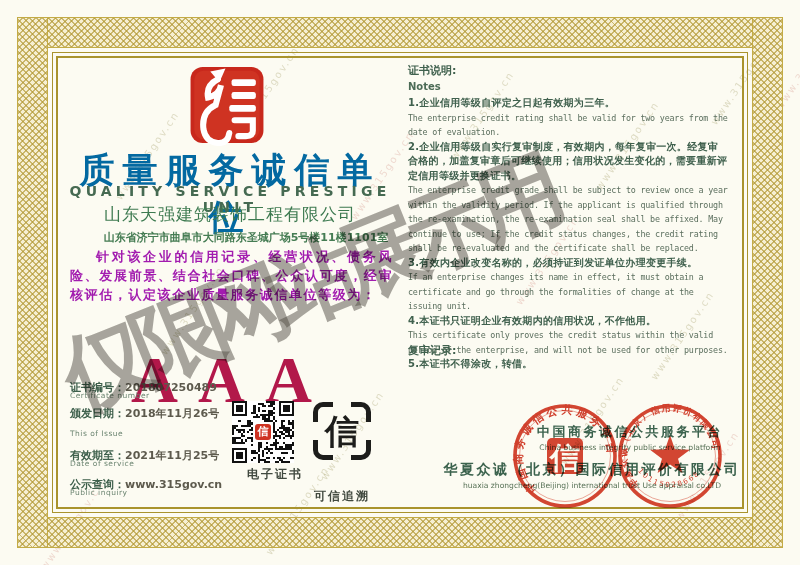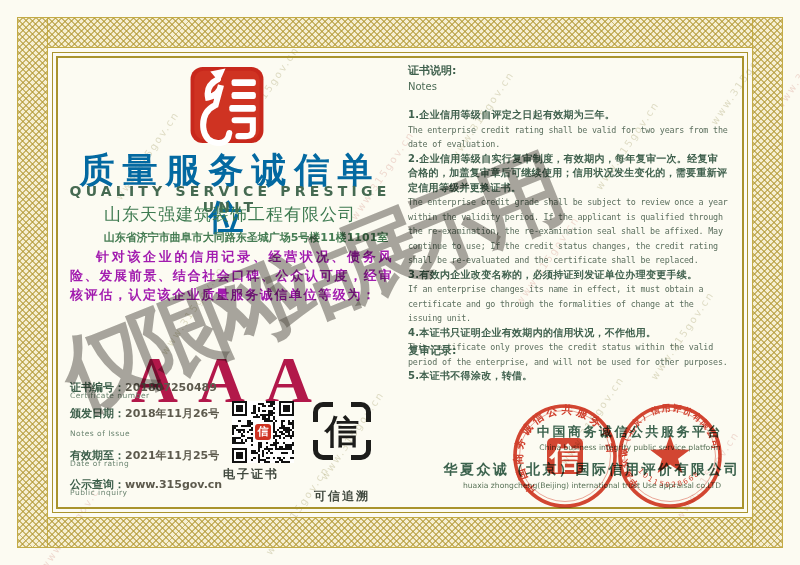--- a/index.html
+++ b/index.html
@@ -57,21 +57,21 @@
   .corner.bl{left:0;bottom:0;border-left-width:5px;border-bottom-width:5px;border-bottom-left-radius:10px;}
   .corner.br{right:0;bottom:0;border-right-width:5px;border-bottom-width:5px;border-bottom-right-radius:10px;}
   .trace-glyph{position:absolute;left:0;top:7px;width:58px;text-align:center;font-size:34px;
                font-weight:900;color:#1d1d1b;}
   .mark-label{position:absolute;font-size:12px;font-weight:700;letter-spacing:2px;color:#41493f;
               text-align:center;}
 
   
   .notes{position:absolute;left:408px;top:63px;width:320px;color:#40614e;}
   .notes .hzh{font-size:11px;font-weight:700;margin-bottom:3px;}
-  .notes .hen{font-size:10px;font-weight:400;color:#4c6b56;margin-bottom:16px;}
+  .notes .hen{font-size:10px;font-weight:700;color:#4c6b56;margin-bottom:4px;}
   .note-zh{font-size:10px;font-weight:700;line-height:14.5px;letter-spacing:.3px;}
   .note-en{font-size:8.4px;line-height:14.5px;color:#5b6f5e;
            font-family:"DejaVu Sans Mono",monospace;letter-spacing:-.2px;}
   .review-zh{position:absolute;left:408px;top:343px;font-size:11px;font-weight:700;color:#40614e;}
   .review-en{position:absolute;left:408px;top:358px;font-size:10.5px;color:#3f4a42;}
   .review-line{display:inline-block;width:205px;border-bottom:1.3px solid #4c4c46;height:10px;
                margin-left:6px;}
   .issuer1{position:absolute;left:480px;top:423px;width:300px;text-align:center;}
   .issuer2{position:absolute;left:442px;top:461px;width:300px;text-align:center;}
   .iss-zh{font-size:13px;font-weight:700;letter-spacing:2.5px;color:#3b624d;}
@@ -131,26 +131,26 @@
   <div class="rating">AAA</div>
 
   <div class="fld" style="top:376px">
     <span class="fld-label">证书编号：</span><span class="fld-value">201807250489</span>
   </div>
   <div class="fld-sub" style="left:70px;top:391px">Certificate number</div>
 
   <div class="fld" style="top:402px">
     <span class="fld-label">颁发日期：</span><span class="fld-value">2018年11月26号</span>
   </div>
-  <div class="fld-sub" style="left:70px;top:429px">Notes of Issue</div>
+  <div class="fld-sub" style="left:70px;top:429px">This of Issue</div>
 
   <div class="fld" style="top:444px">
     <span class="fld-label">有效期至：</span><span class="fld-value">2021年11月25号</span>
   </div>
-  <div class="fld-sub" style="left:70px;top:459px">Date of rating</div>
+  <div class="fld-sub" style="left:70px;top:459px">Date of service</div>
 
   <div class="fld" style="top:473px">
     <span class="fld-label">公示查询：</span><span class="fld-value">www.315gov.cn</span>
   </div>
   <div class="fld-sub" style="left:70px;top:488px">Public inquiry</div>
 
   <div class="qr-wrap">
     <svg id="qr" width="62" height="62" viewBox="0 0 29 29" shape-rendering="crispEdges">
         <rect x="0" y="0" width="29" height="29" fill="#fff"></rect>
         <rect x="0" y="0" width="7" height="7" fill="#111"></rect>
@@ -436,21 +436,21 @@
         <rect x="20" y="28" width="1" height="1" fill="#111"></rect>
         <rect x="21" y="28" width="1" height="1" fill="#111"></rect>
         <rect x="23" y="28" width="1" height="1" fill="#111"></rect>
         <rect x="24" y="28" width="1" height="1" fill="#111"></rect>
         <rect x="25" y="28" width="1" height="1" fill="#111"></rect>
         <rect x="26" y="28" width="1" height="1" fill="#111"></rect>
       </svg>
     <div style="position:absolute;left:21px;top:21px;width:20px;height:20px;background:#fff;"></div>
     <div style="position:absolute;left:23px;top:23px;width:16px;height:16px;background:#cf3322;border-radius:3px;color:#fff;font-size:11px;font-weight:700;text-align:center;line-height:16px;">信</div>
   </div>
-  <div class="mark-label" style="left:216px;top:466px;width:70px">电子证书</div>
+  <div class="mark-label" style="left:240px;top:466px;width:70px">电子证书</div>
 
   <div class="trace-wrap">
     <div class="corner tl"></div>
     <div class="corner tr"></div>
     <div class="corner bl"></div>
     <div class="corner br"></div>
     <div class="trace-glyph">信</div>
   </div>
   <div class="mark-label" style="left:310px;top:488px;width:64px">可信追溯</div>
 

